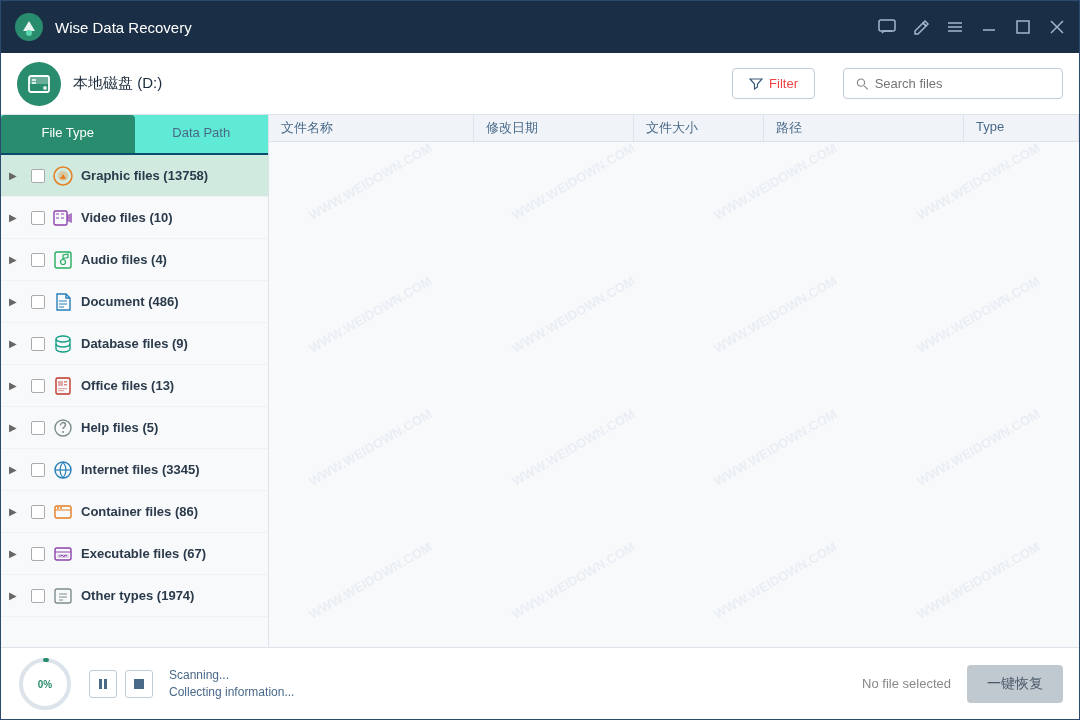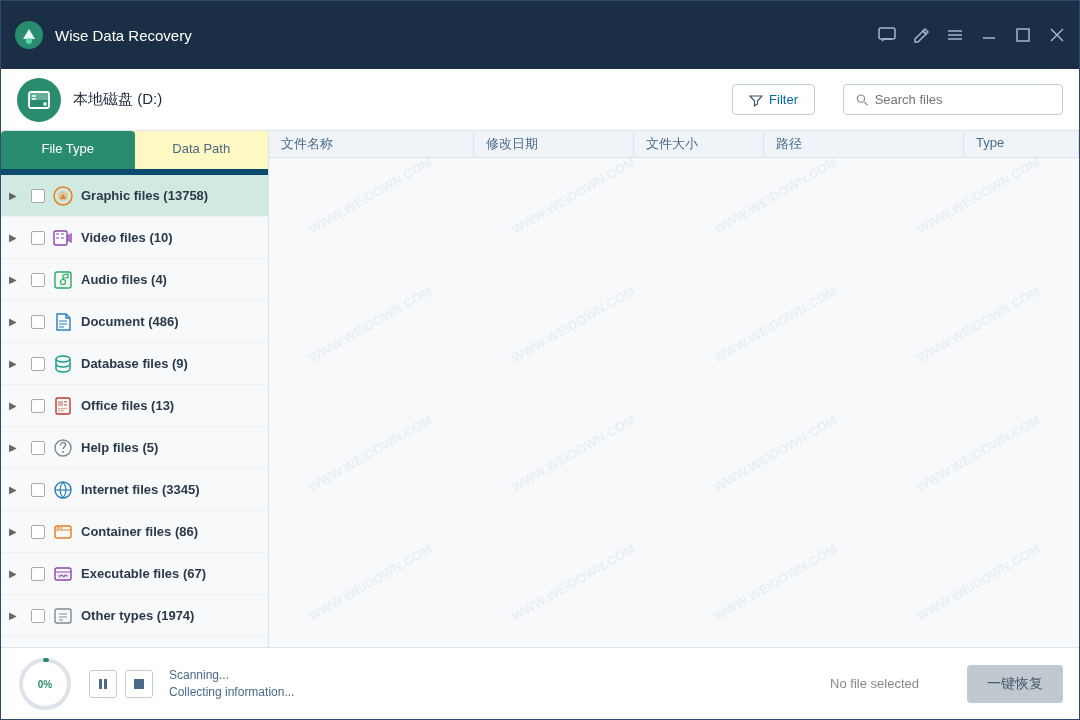--- a/index.html
+++ b/index.html
@@ -15,21 +15,21 @@
       width: 1080px;
       height: 720px;
       background: #f0f4f8;
       display: flex;
       flex-direction: column;
       border: 1px solid #2c4a6e;
     }
     
     .title-bar {
       background: #1a2e45;
-      height: 68px;
+      height: 52px;
       display: flex;
       align-items: center;
       padding: 0 12px;
       flex-shrink: 0;
     }
     .title-bar-logo {
       width: 32px;
       height: 32px;
       margin-right: 10px;
     }
@@ -80,27 +80,27 @@
       flex-shrink: 0;
     }
     .drive-label {
       font-size: 15px;
       color: #1a2a3a;
       font-weight: 500;
       flex: 1;
     }
     .filter-btn {
       display: flex;
-      align-items: flex-end;
+      align-items: flex-start;
       gap: 6px;
       padding: 7px 16px;
       border: 1px solid #c0ccd8;
       border-radius: 4px;
       background: #fff;
-      color: #0369a1;
+      color: #ef4444;
       font-size: 13px;
       cursor: pointer;
     }
     .search-box {
       display: flex;
       align-items: center;
       gap: 6px;
       padding: 7px 12px;
       border: 1px solid #c0ccd8;
       border-radius: 4px;
@@ -130,22 +130,22 @@
       width: 268px;
       background: #f7f9fb;
       border-right: 1px solid #dde3ea;
       display: flex;
       flex-direction: column;
       flex-shrink: 0;
       overflow: hidden;
     }
     .sidebar-tabs {
       display: flex;
-      background: #fef9c3;
-      border-bottom: 6px solid #0c4a6e;
+      background: #5eead4;
+      border-bottom: 2px solid #0c4a6e;
       flex-shrink: 0;
     }
     .sidebar-tab {
       flex: 1;
       padding: 10px 0;
       text-align: center;
       font-size: 13px;
       cursor: pointer;
       color: #4a6a8a;
       border-bottom: 3px solid transparent;
@@ -311,21 +311,20 @@
       margin-left: auto;
     }
     .recover-btn {
       background: #c0c8d0;
       color: #4a5a6a;
       border: none;
       border-radius: 4px;
       padding: 10px 20px;
       font-size: 14px;
       cursor: pointer;
-      margin-left: 32px;
     }
 
     
     .icon-graphic { color: #e67e22; }
   </style>
 </head>
 <body>
 
 <div class="app-window">
 

